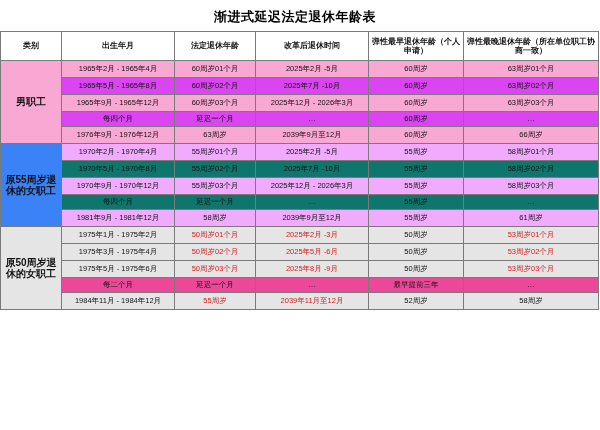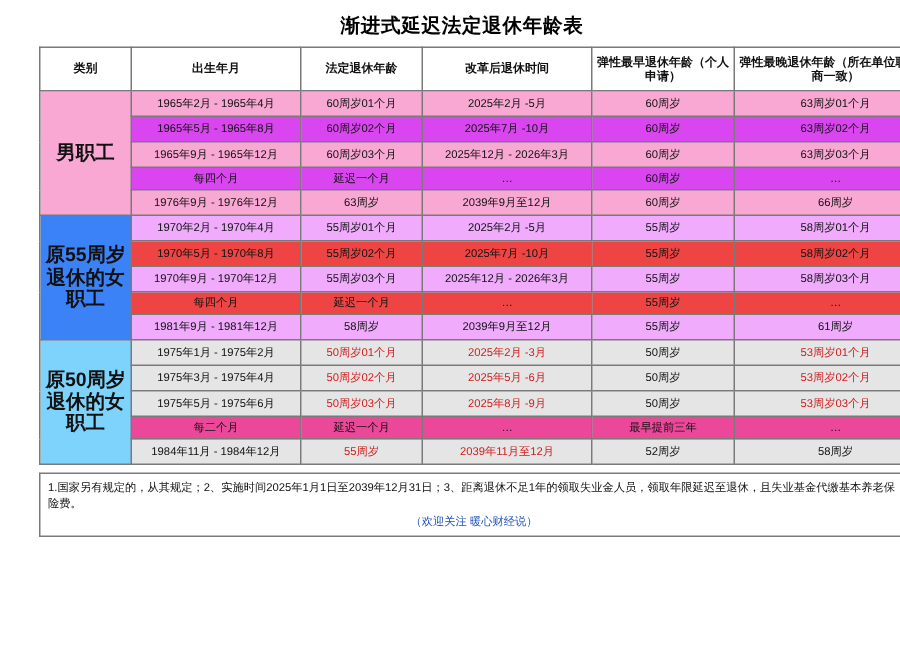--- a/index.html
+++ b/index.html
@@ -12,21 +12,21 @@
     background: #ffffff;
     font-family: "Liberation Sans", sans-serif;
     color: #111111;
     overflow: hidden;
   }
   #page {
     position: relative;
     width: 600px;
     height: 418px;
     box-sizing: border-box;
-    padding: 6px 10px 4px 26px;
+    padding: 6px 10px 4px 0;
   }
   .title {
     text-align: center;
     font-size: 13px;
     font-weight: bold;
     letter-spacing: 0.5px;
     color: #000000;
     padding: 2px 0 5px 0;
   }
   table.grid {
@@ -44,30 +44,30 @@
     word-break: break-all;
   }
   thead th {
     font-weight: bold;
     font-size: 8px;
     background: #ffffff;
     height: 26px;
   }
   .cat-cell {
     font-weight: bold;
-    font-size: 13px;
+    font-size: 10px;
     line-height: 1.25;
     background: #fdf3e5;
   }
   .cat-cell.g2 { background: #3b82f6; }
-  .cat-cell.g3 { background: #7dd3fc; }
+  .cat-cell.g3 { background: #e5e5e5; }
   tr.band1 td { background: #f9a8d4; }
   tr.band1b td { background: #d946ef; }
   tr.band2 td { background: #f0abfc; }
-  tr.band2b td { background: #ef4444; }
+  tr.band2b td { background: #0f766e; }
   tr.band3b td { background: #ec4899; }
   tr.yellowrow td { background: #e5e5e5; }
   .red { color: #d02020; }
   .rowh { height: 17px; }
   .rowh-s { height: 15px; }
   .footer {
     margin-top: 5px;
     width: 580px;
     box-sizing: border-box;
     border: 1px solid #7a7a7a;
@@ -209,18 +209,14 @@
         <td>1984年11月 - 1984年12月</td>
         <td class="red">55周岁</td>
         <td class="red">2039年11月至12月</td>
         <td>52周岁</td>
         <td>58周岁</td>
       </tr>
 
     </tbody>
   </table>
 
-  <div class="footer">
-    <span>1.国家另有规定的，从其规定；2、实施时间2025年1月1日至2039年12月31日；3、距离退休不足1年的领取失业金人员，领取年限延迟至退休，且失业基金代缴基本养老保险费。</span>
-    <span class="fl2 blue">（欢迎关注 暖心财经说）</span>
-  </div>
 
 </div>
 
 </body></html>

